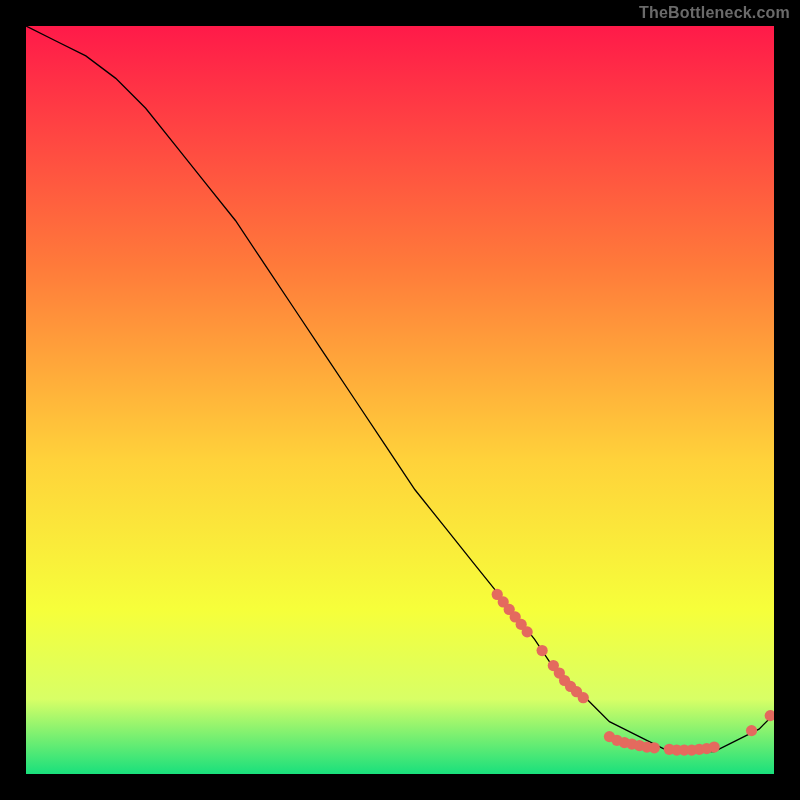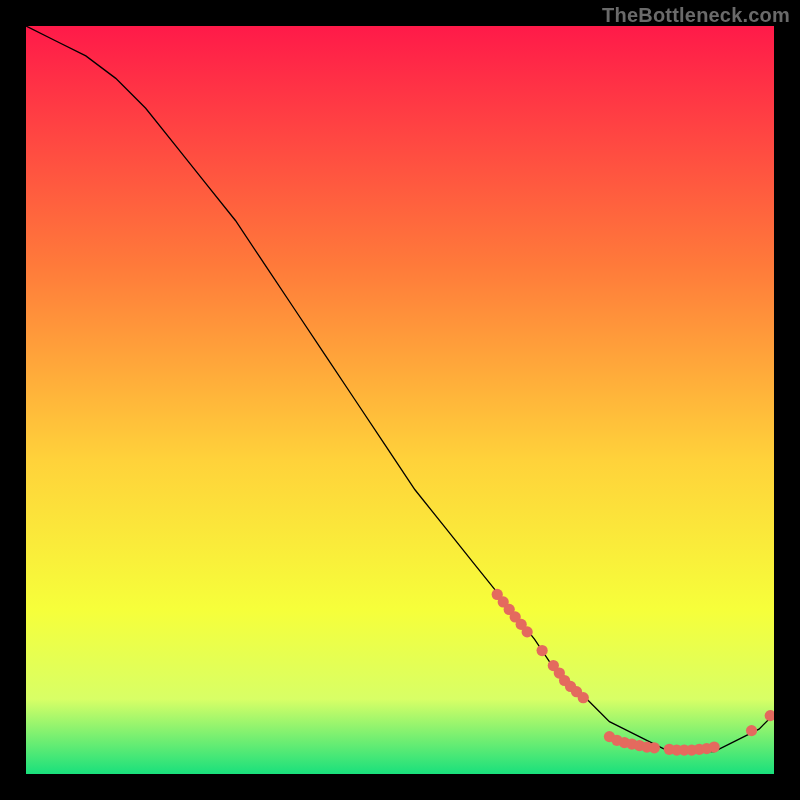--- a/index.html
+++ b/index.html
@@ -15,21 +15,21 @@
     position: relative;
     width: 800px;
     height: 800px;
     background: #000;
   }
   .watermark {
     position: absolute;
     top: 4px;
     right: 10px;
     color: #6a6a6a;
-    font-size: 20px;
+    font-size: 16px;
     font-weight: 600;
     letter-spacing: 0.2px;
     user-select: none;
   }
   .plot {
     position: absolute;
     left: 26px;
     top: 26px;
     width: 748px;
     height: 748px;

